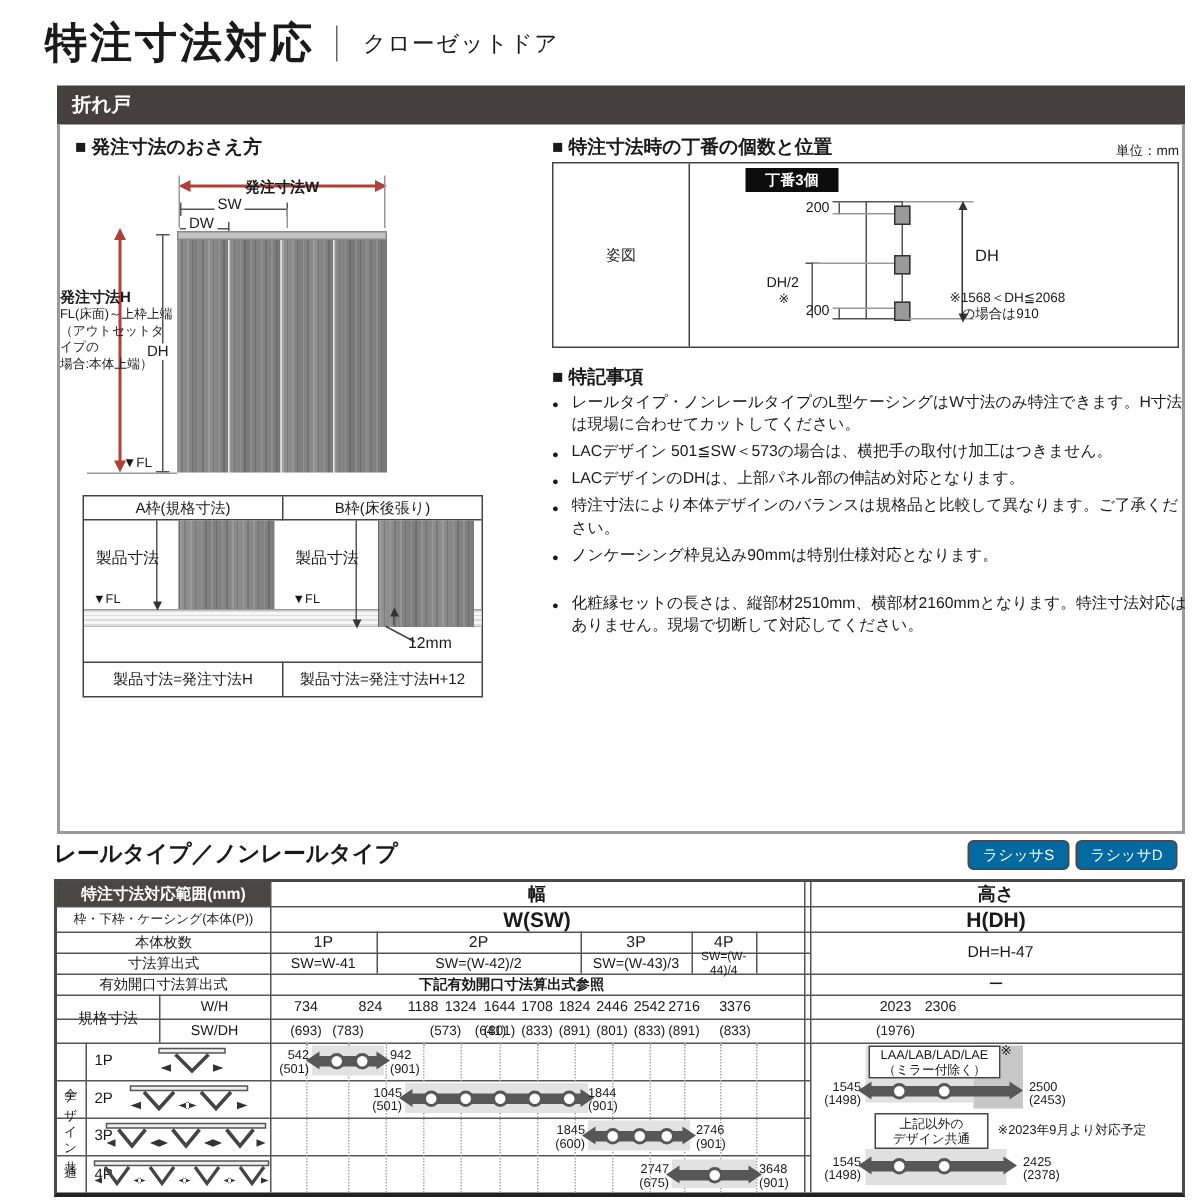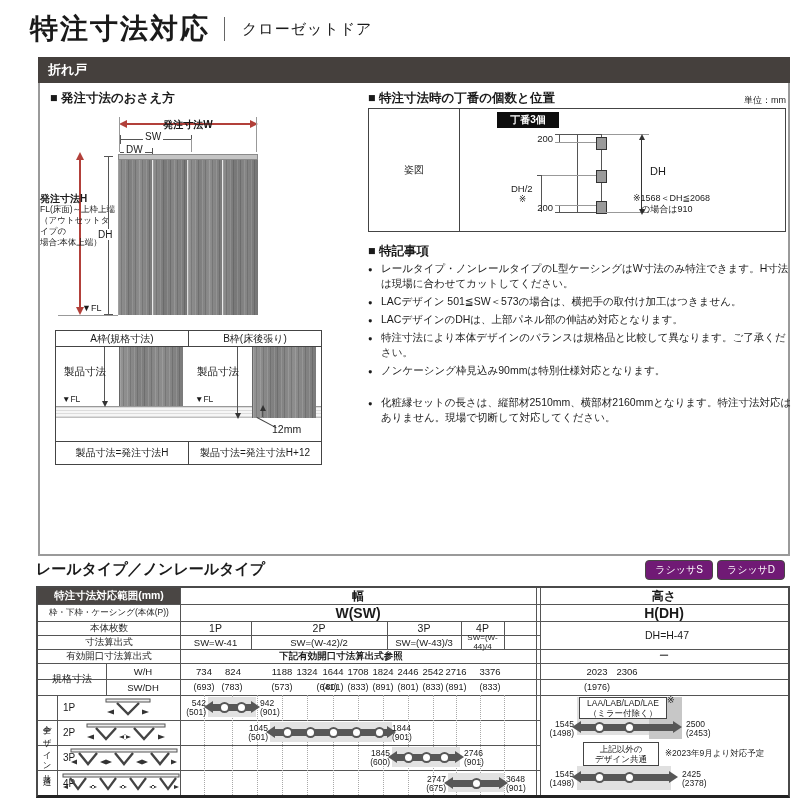--- a/index.html
+++ b/index.html
@@ -33,21 +33,21 @@
   .floorhatch{background:repeating-linear-gradient(180deg,#dcdcdc 0 1px,#f6f6f6 1px 3px);}
   
   .bar{position:absolute;height:7px;background:var(--bar);}
   .bar .ah-l{position:absolute;left:-8px;top:-3px;border-top:6.5px solid transparent;border-bottom:6.5px solid transparent;border-right:9px solid var(--bar);width:0;height:0;}
   .bar .ah-r{position:absolute;right:-8px;top:-3px;border-top:6.5px solid transparent;border-bottom:6.5px solid transparent;border-left:9px solid var(--bar);width:0;height:0;}
   .bar .dot{position:absolute;top:-2px;width:11px;height:11px;background:#fff;border:2px solid var(--bar);border-radius:50%;box-sizing:border-box;}
   .rlab{position:absolute;font-size:8.5px;line-height:9px;white-space:nowrap;}
   .rlab.right{text-align:right;}
   .grid{position:absolute;width:0;border-left:1px dotted #a8a8a8;}
   .notebox{position:absolute;border:1px solid #444;background:#fff;font-size:8.5px;line-height:10px;display:flex;flex-direction:column;align-items:center;justify-content:center;}
-  .badge{position:absolute;background:#701a75;border:1.5px solid #49４645;border:1.5px solid #494645;border-radius:4px;color:#fff;font-size:10px;display:flex;align-items:center;justify-content:center;}
+  .badge{position:absolute;background:#0369a1;border:1.5px solid #49４645;border:1.5px solid #494645;border-radius:4px;color:#fff;font-size:10px;display:flex;align-items:center;justify-content:center;}
   .note-item{position:relative;padding-left:13px;font-size:10.5px;line-height:15px;margin-bottom:3px;}
   .note-item:before{content:"●";position:absolute;left:0;top:1px;font-size:7.5px;}
   .tcell{position:absolute;box-sizing:border-box;display:flex;align-items:center;justify-content:center;text-align:center;}
   .vert{writing-mode:vertical-rl;letter-spacing:2px;}
 </style>
 </head>
 <body>
 
 <div id="page">
 
@@ -237,34 +237,34 @@
 
       <div class="tcell" style="left:0;top:61px;width:142px;height:14px;font-size:9.5px;">有効開口寸法算出式</div>
       <div class="tcell" style="left:125px;top:61px;width:356px;height:14px;font-size:9.5px;font-weight:bold;">下記有効開口寸法算出式参照</div>
       <div class="tcell" style="left:502px;top:61px;width:248px;height:14px;font-size:10px;">ー</div>
 
       <div class="tcell" style="left:0;top:75px;width:68px;height:32px;font-size:10px;">規格寸法</div>
       <div class="tcell" style="left:68px;top:75px;width:74px;height:16px;font-size:9.5px;">W/H</div>
       <div class="tcell" style="left:68px;top:91px;width:74px;height:16px;font-size:9.5px;">SW/DH</div>
 
       <div class="tcell" style="left:146px;top:77px;width:40px;height:12px;font-size:9.5px;">734</div>
-      <div class="tcell" style="left:175px;top:77px;width:40px;height:12px;font-size:9.5px;">824</div>
+      <div class="tcell" style="left:189px;top:77px;width:40px;height:12px;font-size:9.5px;">824</div>
       <div class="tcell" style="left:224px;top:77px;width:40px;height:12px;font-size:9.5px;">1188</div>
       <div class="tcell" style="left:249px;top:77px;width:40px;height:12px;font-size:9.5px;">1324</div>
       <div class="tcell" style="left:275px;top:77px;width:40px;height:12px;font-size:9.5px;">1644</div>
       <div class="tcell" style="left:300px;top:77px;width:40px;height:12px;font-size:9.5px;">1708</div>
       <div class="tcell" style="left:325px;top:77px;width:40px;height:12px;font-size:9.5px;">1824</div>
       <div class="tcell" style="left:350px;top:77px;width:40px;height:12px;font-size:9.5px;">2446</div>
       <div class="tcell" style="left:375px;top:77px;width:40px;height:12px;font-size:9.5px;">2542</div>
       <div class="tcell" style="left:398px;top:77px;width:40px;height:12px;font-size:9.5px;">2716</div>
       <div class="tcell" style="left:432px;top:77px;width:40px;height:12px;font-size:9.5px;">3376</div>
 
       <div class="tcell" style="left:146px;top:93px;width:40px;height:12px;font-size:9px;">(693)</div>
       <div class="tcell" style="left:174px;top:93px;width:40px;height:12px;font-size:9px;">(783)</div>
-      <div class="tcell" style="left:224px;top:93px;width:40px;height:12px;font-size:9px;">(573)</div>
+      <div class="tcell" style="left:239px;top:93px;width:40px;height:12px;font-size:9px;">(573)</div>
       <div class="tcell" style="left:249px;top:93px;width:40px;height:12px;font-size:9px;margin-left:20px;">(641)</div>
       <div class="tcell" style="left:275px;top:93px;width:40px;height:12px;font-size:9px;">(801)</div>
       <div class="tcell" style="left:300px;top:93px;width:40px;height:12px;font-size:9px;">(833)</div>
       <div class="tcell" style="left:325px;top:93px;width:40px;height:12px;font-size:9px;">(891)</div>
       <div class="tcell" style="left:350px;top:93px;width:40px;height:12px;font-size:9px;">(801)</div>
       <div class="tcell" style="left:375px;top:93px;width:40px;height:12px;font-size:9px;">(833)</div>
       <div class="tcell" style="left:398px;top:93px;width:40px;height:12px;font-size:9px;">(891)</div>
       <div class="tcell" style="left:432px;top:93px;width:40px;height:12px;font-size:9px;">(833)</div>
 
       <div class="tcell" style="left:539px;top:77px;width:40px;height:12px;font-size:9.5px;">2023</div>

